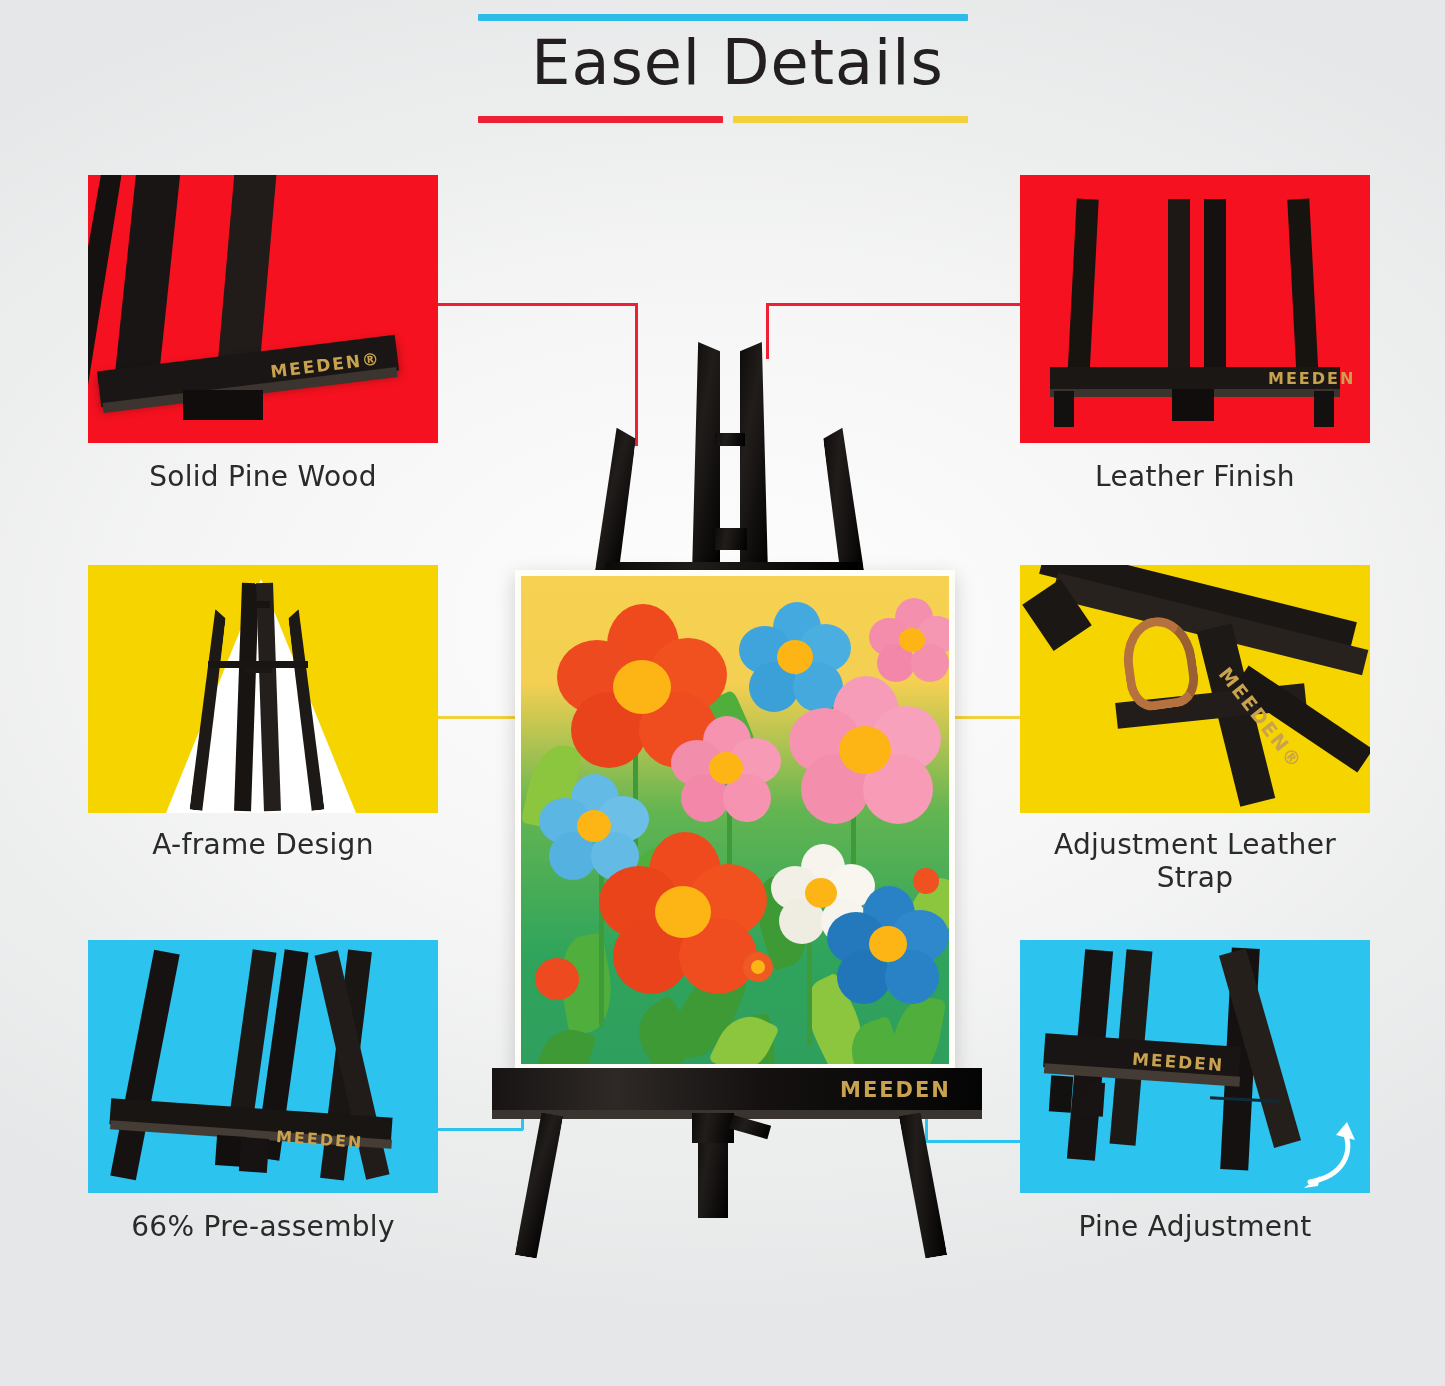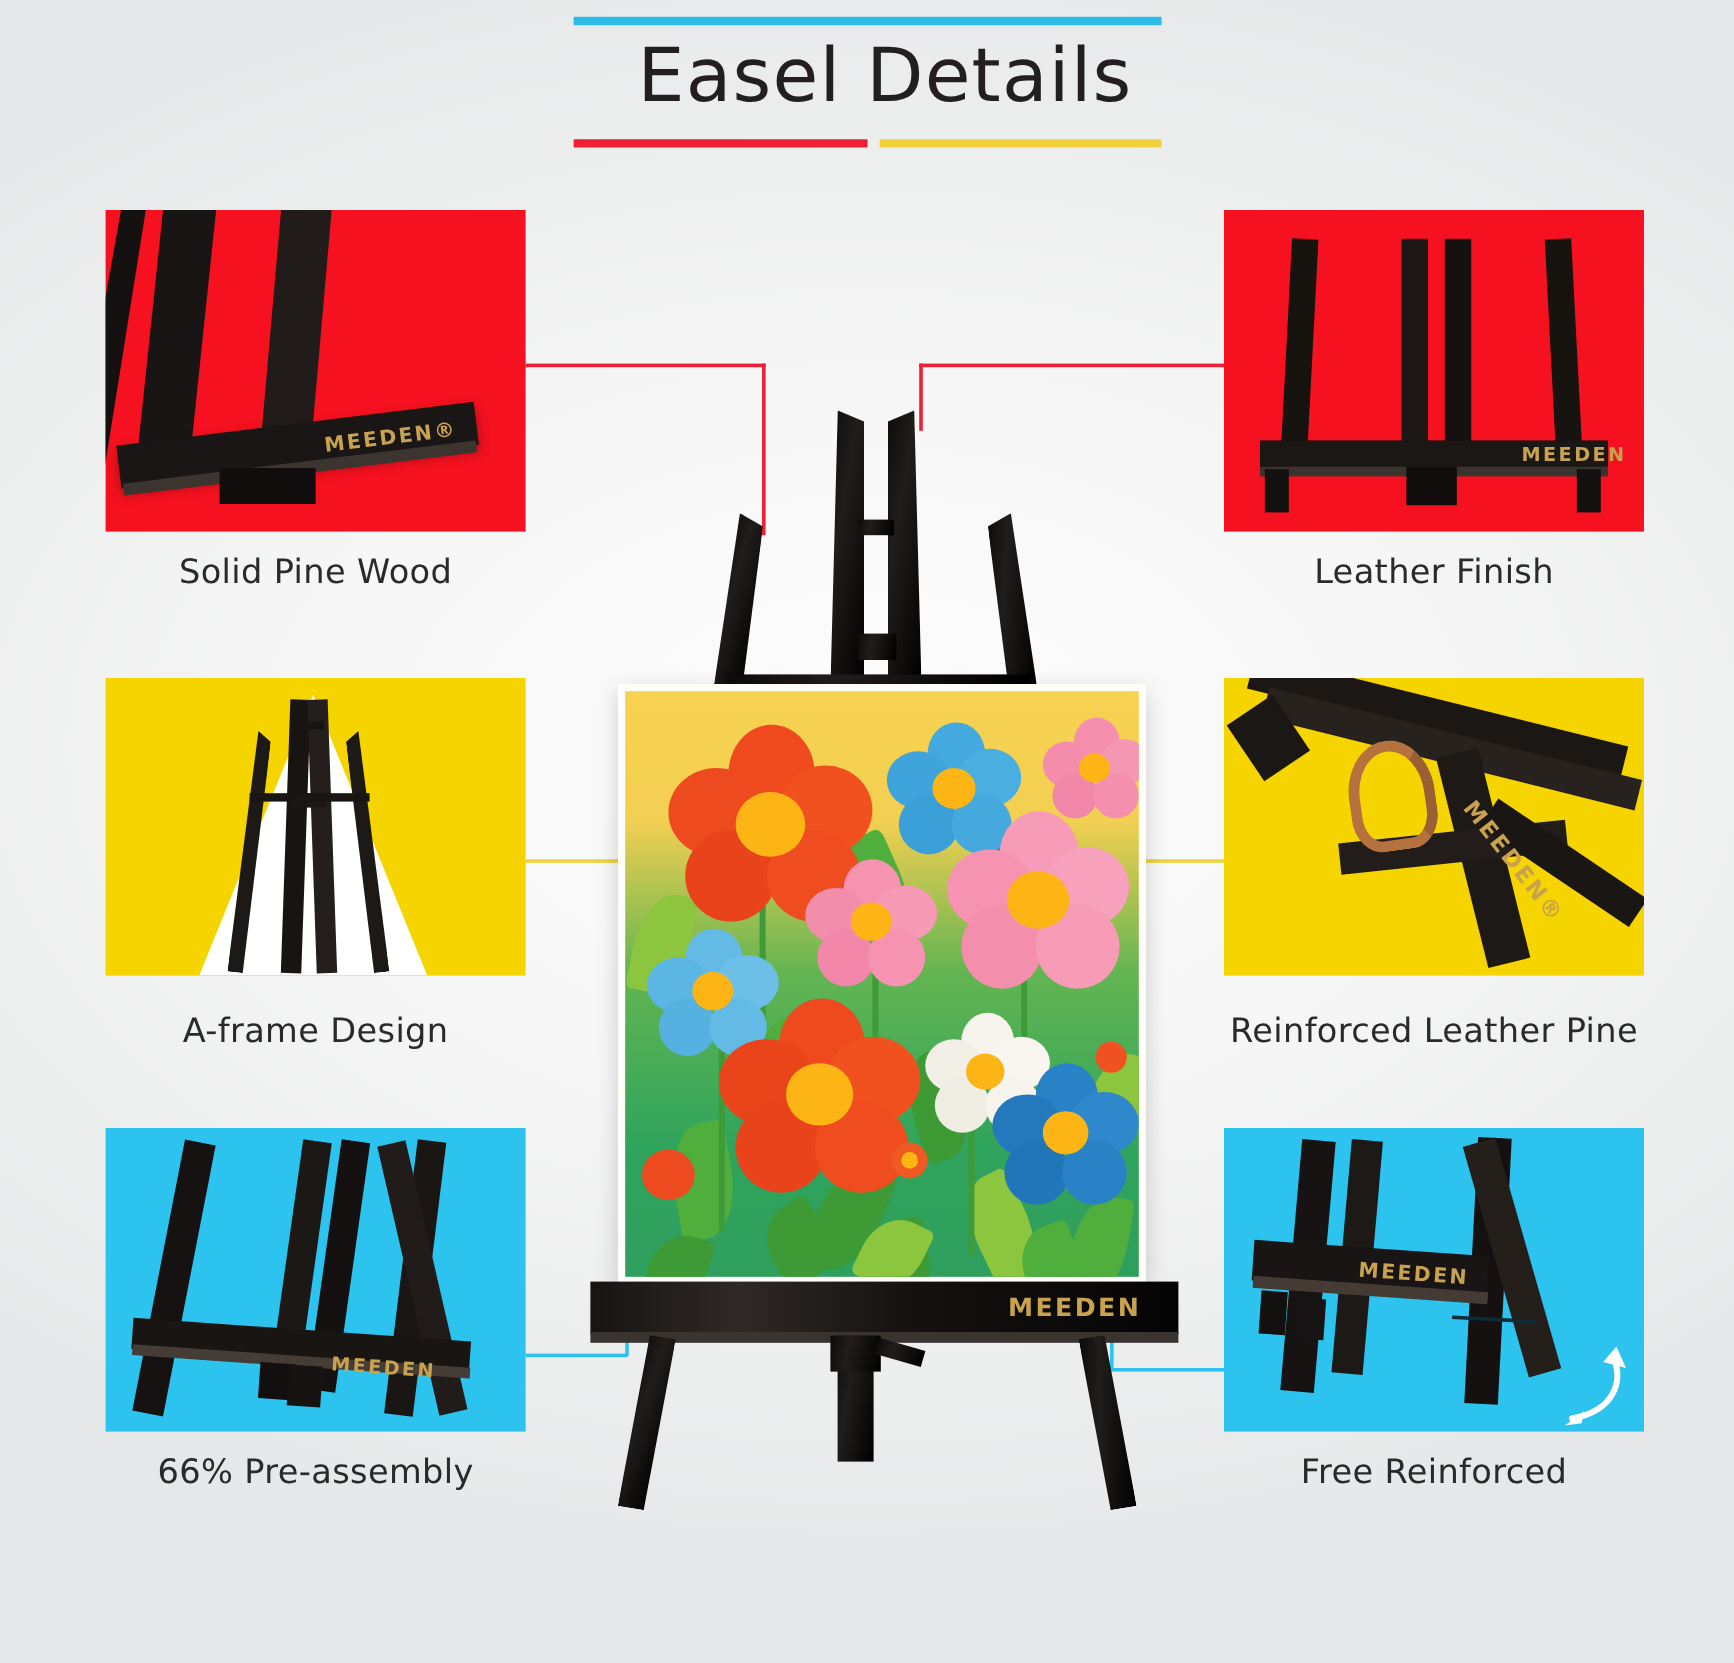--- a/index.html
+++ b/index.html
@@ -50,21 +50,21 @@
   .c-tl { left:88px;  top:175px; }
   .c-tr { left:1020px;top:175px; }
   .c-ml { left:88px;  top:565px; }
   .c-mr { left:1020px;top:565px; }
   .c-bl { left:88px;  top:940px; }
   .c-br { left:1020px;top:940px; }
   .c-tl .thumb, .c-tr .thumb { height:268px; }
   .c-ml .thumb, .c-mr .thumb { height:248px; }
   .c-bl .thumb, .c-br .thumb { height:253px; }
   .c-tl .cap, .c-tr .cap { top:285px; }
-  .c-ml .cap, .c-mr .cap { top:277px; }
+  .c-ml .cap, .c-mr .cap { top:263px; }
   .c-bl .cap, .c-br .cap { top:270px; }
 
   
   .conn { position:absolute; }
   .conn i { position:absolute; display:block; }
   .h { height:3px; } .v { width:3px; }
 
   
   #easel { position:absolute; left:430px; top:330px; width:600px; height:930px; }
   .wood {
@@ -329,21 +329,21 @@
     <div class="thumb yel">
       <div style="position:absolute;left:18px;top:18px;width:320px;height:30px;background:#1b1714;transform:rotate(14deg);"></div>
       <div style="position:absolute;left:30px;top:46px;width:320px;height:26px;background:#27221e;transform:rotate(14deg);"></div>
       <div style="position:absolute;left:14px;top:22px;width:46px;height:56px;background:#1b1714;transform:rotate(-34deg);"></div>
       <div style="position:absolute;left:198px;top:60px;width:36px;height:180px;background:#1d1916;transform:rotate(-14deg);"></div>
       <div style="position:absolute;left:96px;top:128px;width:190px;height:26px;background:#221d1a;transform:rotate(-6deg);"></div>
       <div style="position:absolute;left:208px;top:140px;width:150px;height:28px;background:#1a1614;transform:rotate(34deg);"></div>
       <div style="position:absolute;left:104px;top:52px;width:72px;height:92px;border:9px solid #b5713e;border-radius:60% 60% 40% 40%;border-right-color:#9a5f33;transform:rotate(-8deg);"></div>
       <span class="brand" style="left:212px;top:98px;font-size:19px;transform:rotate(52deg);transform-origin:left top;">MEEDEN®</span>
     </div>
-    <div class="cap">Reinforced Leather Pine</div>
+    <div class="cap">Adjustment Leather Strap</div>
   </div>
 
   <div class="cell c-bl">
     <div class="thumb cyan">
       <div style="position:absolute;left:44px;top:10px;width:26px;height:230px;background:#151211;transform:rotate(11deg);"></div>
       <div style="position:absolute;left:150px;top:10px;width:24px;height:210px;background:#1c1816;transform:rotate(8deg);"></div>
       <div style="position:absolute;left:182px;top:10px;width:24px;height:210px;background:#141110;transform:rotate(8deg);"></div>
       <div style="position:absolute;left:246px;top:10px;width:24px;height:230px;background:#1a1614;transform:rotate(7deg);"></div>
       <div style="position:absolute;left:252px;top:10px;width:24px;height:230px;background:#211c19;transform:rotate(-13deg);"></div>
       <div style="position:absolute;left:22px;top:168px;width:282px;height:26px;background:#191513;transform:rotate(4deg);"></div>
@@ -366,16 +366,16 @@
       <span class="brand" style="left:112px;top:112px;font-size:17px;transform:rotate(4deg);">MEEDEN</span>
       <div style="position:absolute;left:30px;top:136px;width:22px;height:36px;background:#131010;transform:rotate(4deg);"></div>
       <div style="position:absolute;left:60px;top:142px;width:24px;height:34px;background:#181413;transform:rotate(4deg);"></div>
       <div style="position:absolute;left:190px;top:158px;width:70px;height:3px;background:#0f2b3a;transform:rotate(3deg);"></div>
       <svg style="position:absolute;left:228px;top:178px;" width="110" height="72" viewBox="0 0 110 72">
         <path d="M96 12 C106 34 96 58 62 64" stroke="#ffffff" stroke-width="5" fill="none" stroke-linecap="round"></path>
         <polygon points="99,4 107,22 88,17" fill="#ffffff"></polygon>
         <polygon points="56,70 72,58 70,68" fill="#ffffff"></polygon>
       </svg>
     </div>
-    <div class="cap">Free Reinforced</div>
+    <div class="cap">Pine Adjustment</div>
   </div>
 
 </div>
 
 </body></html>

